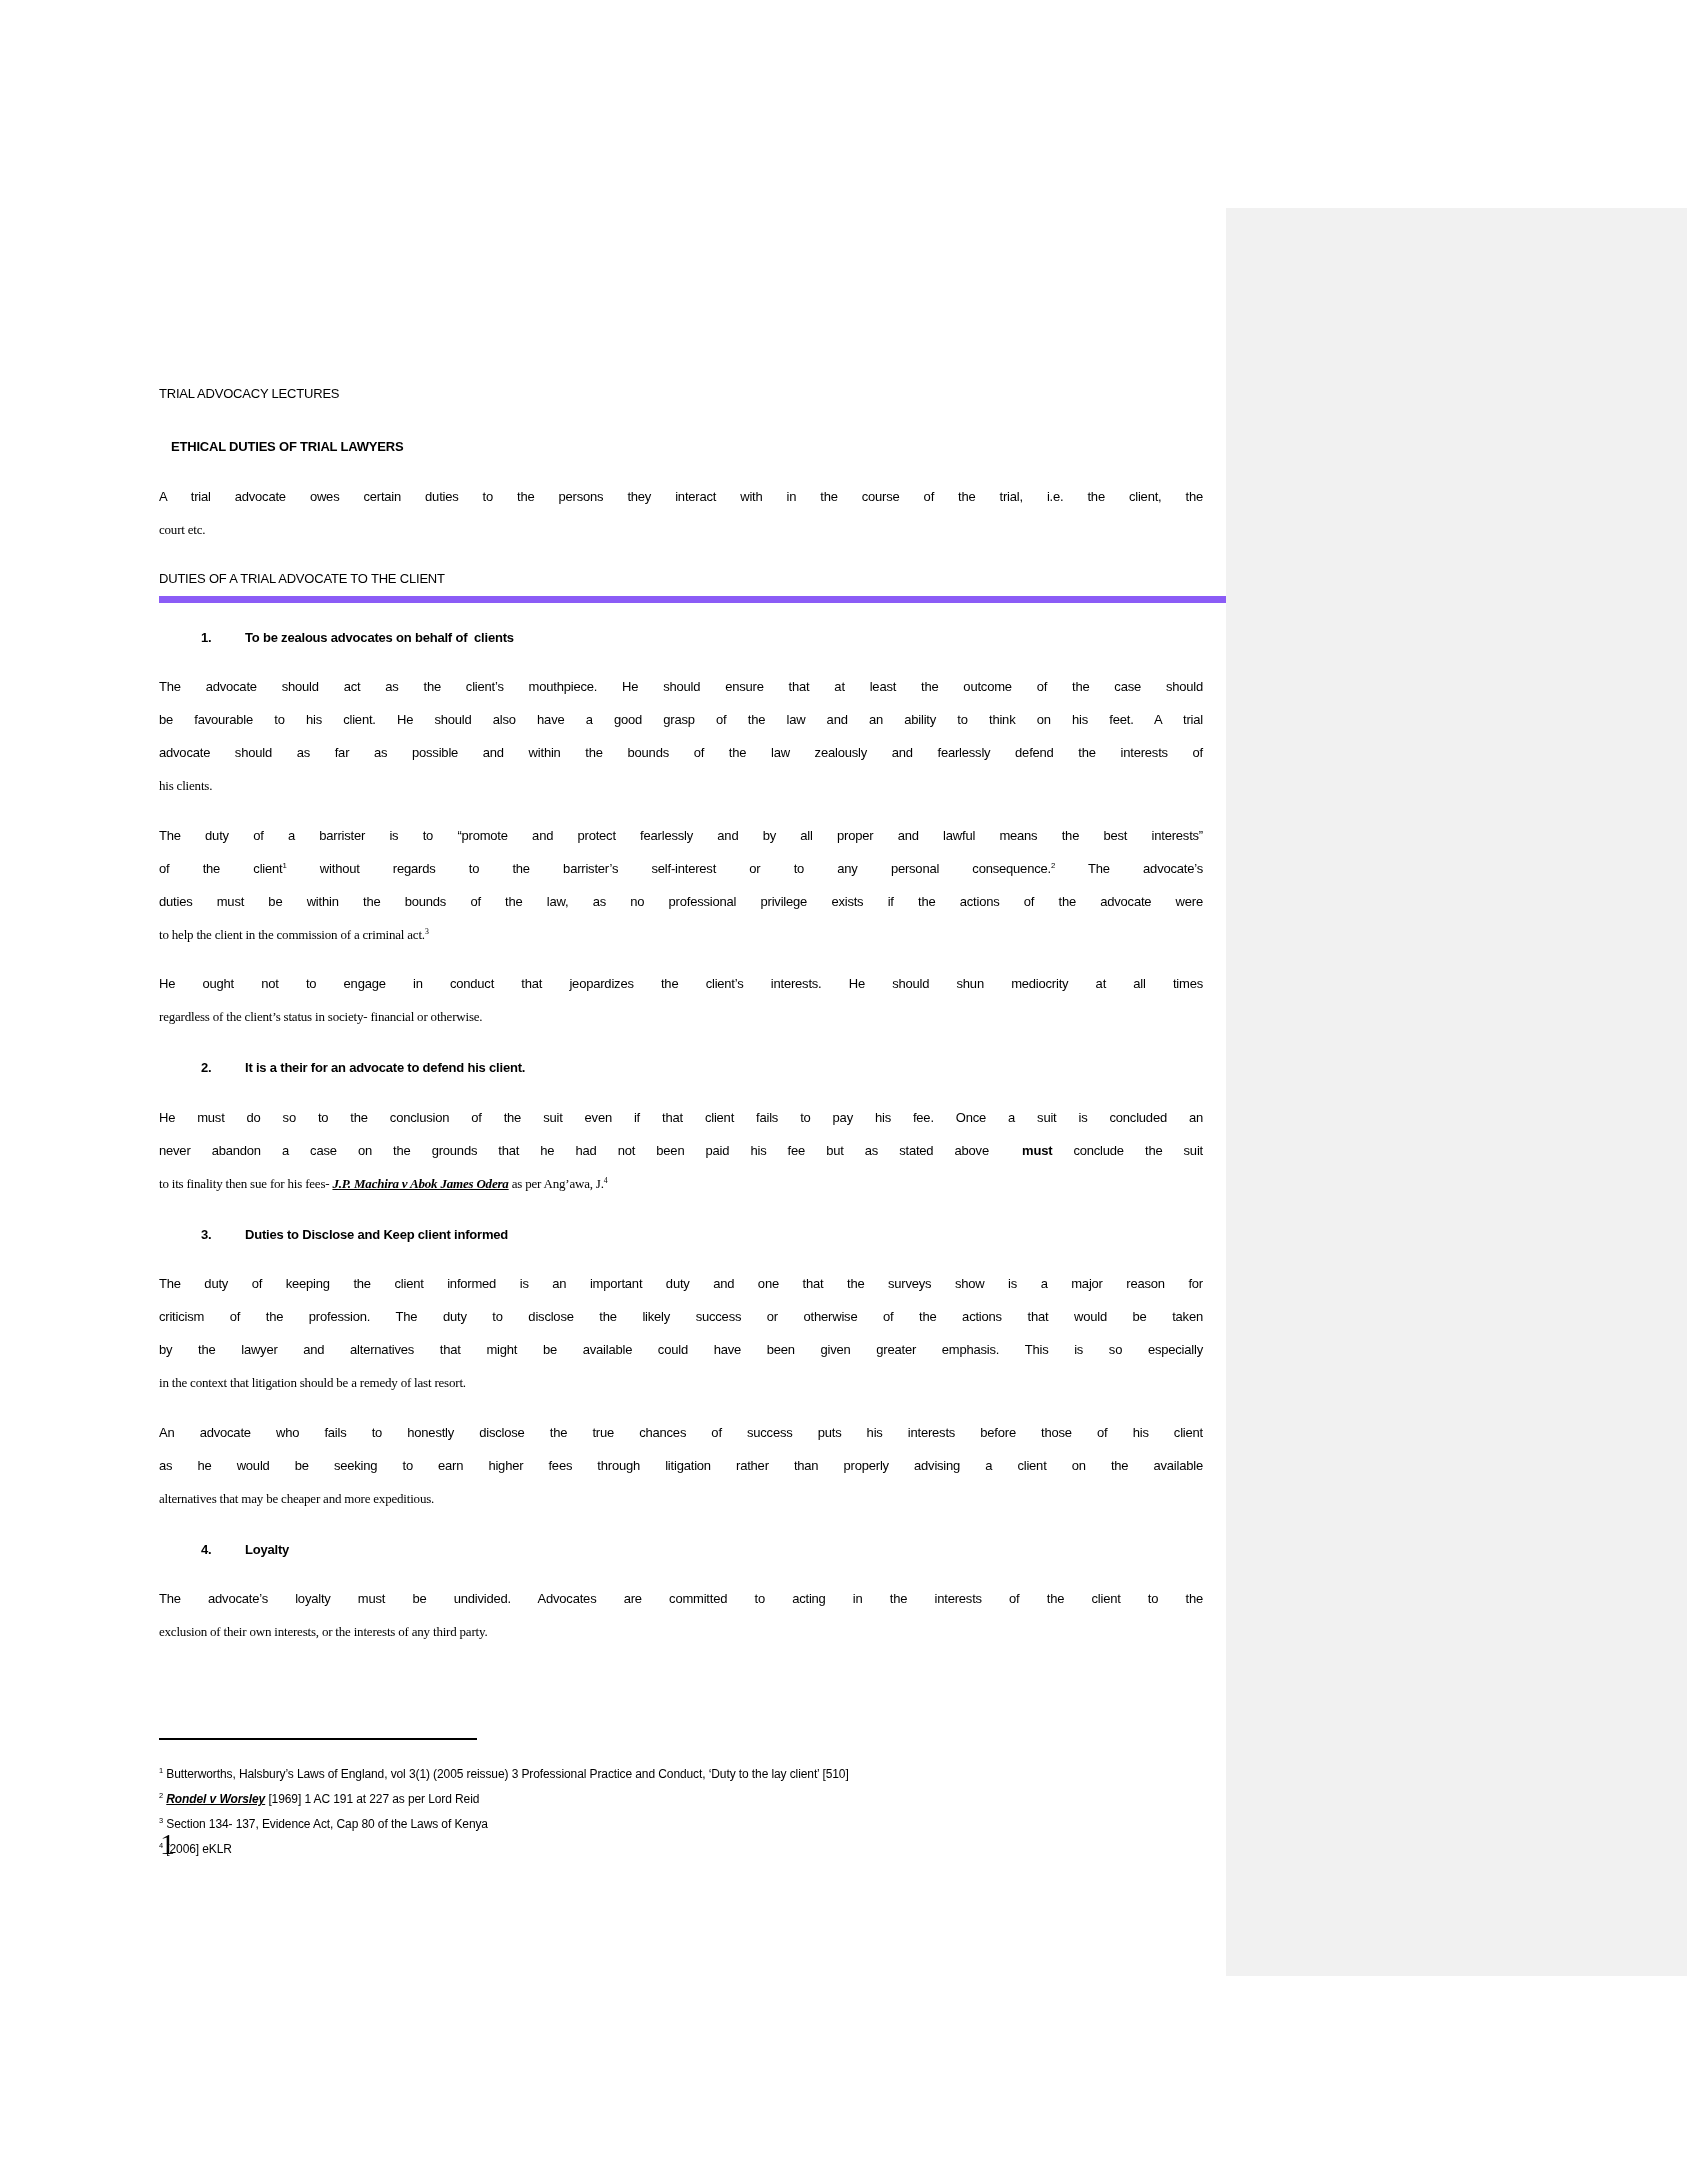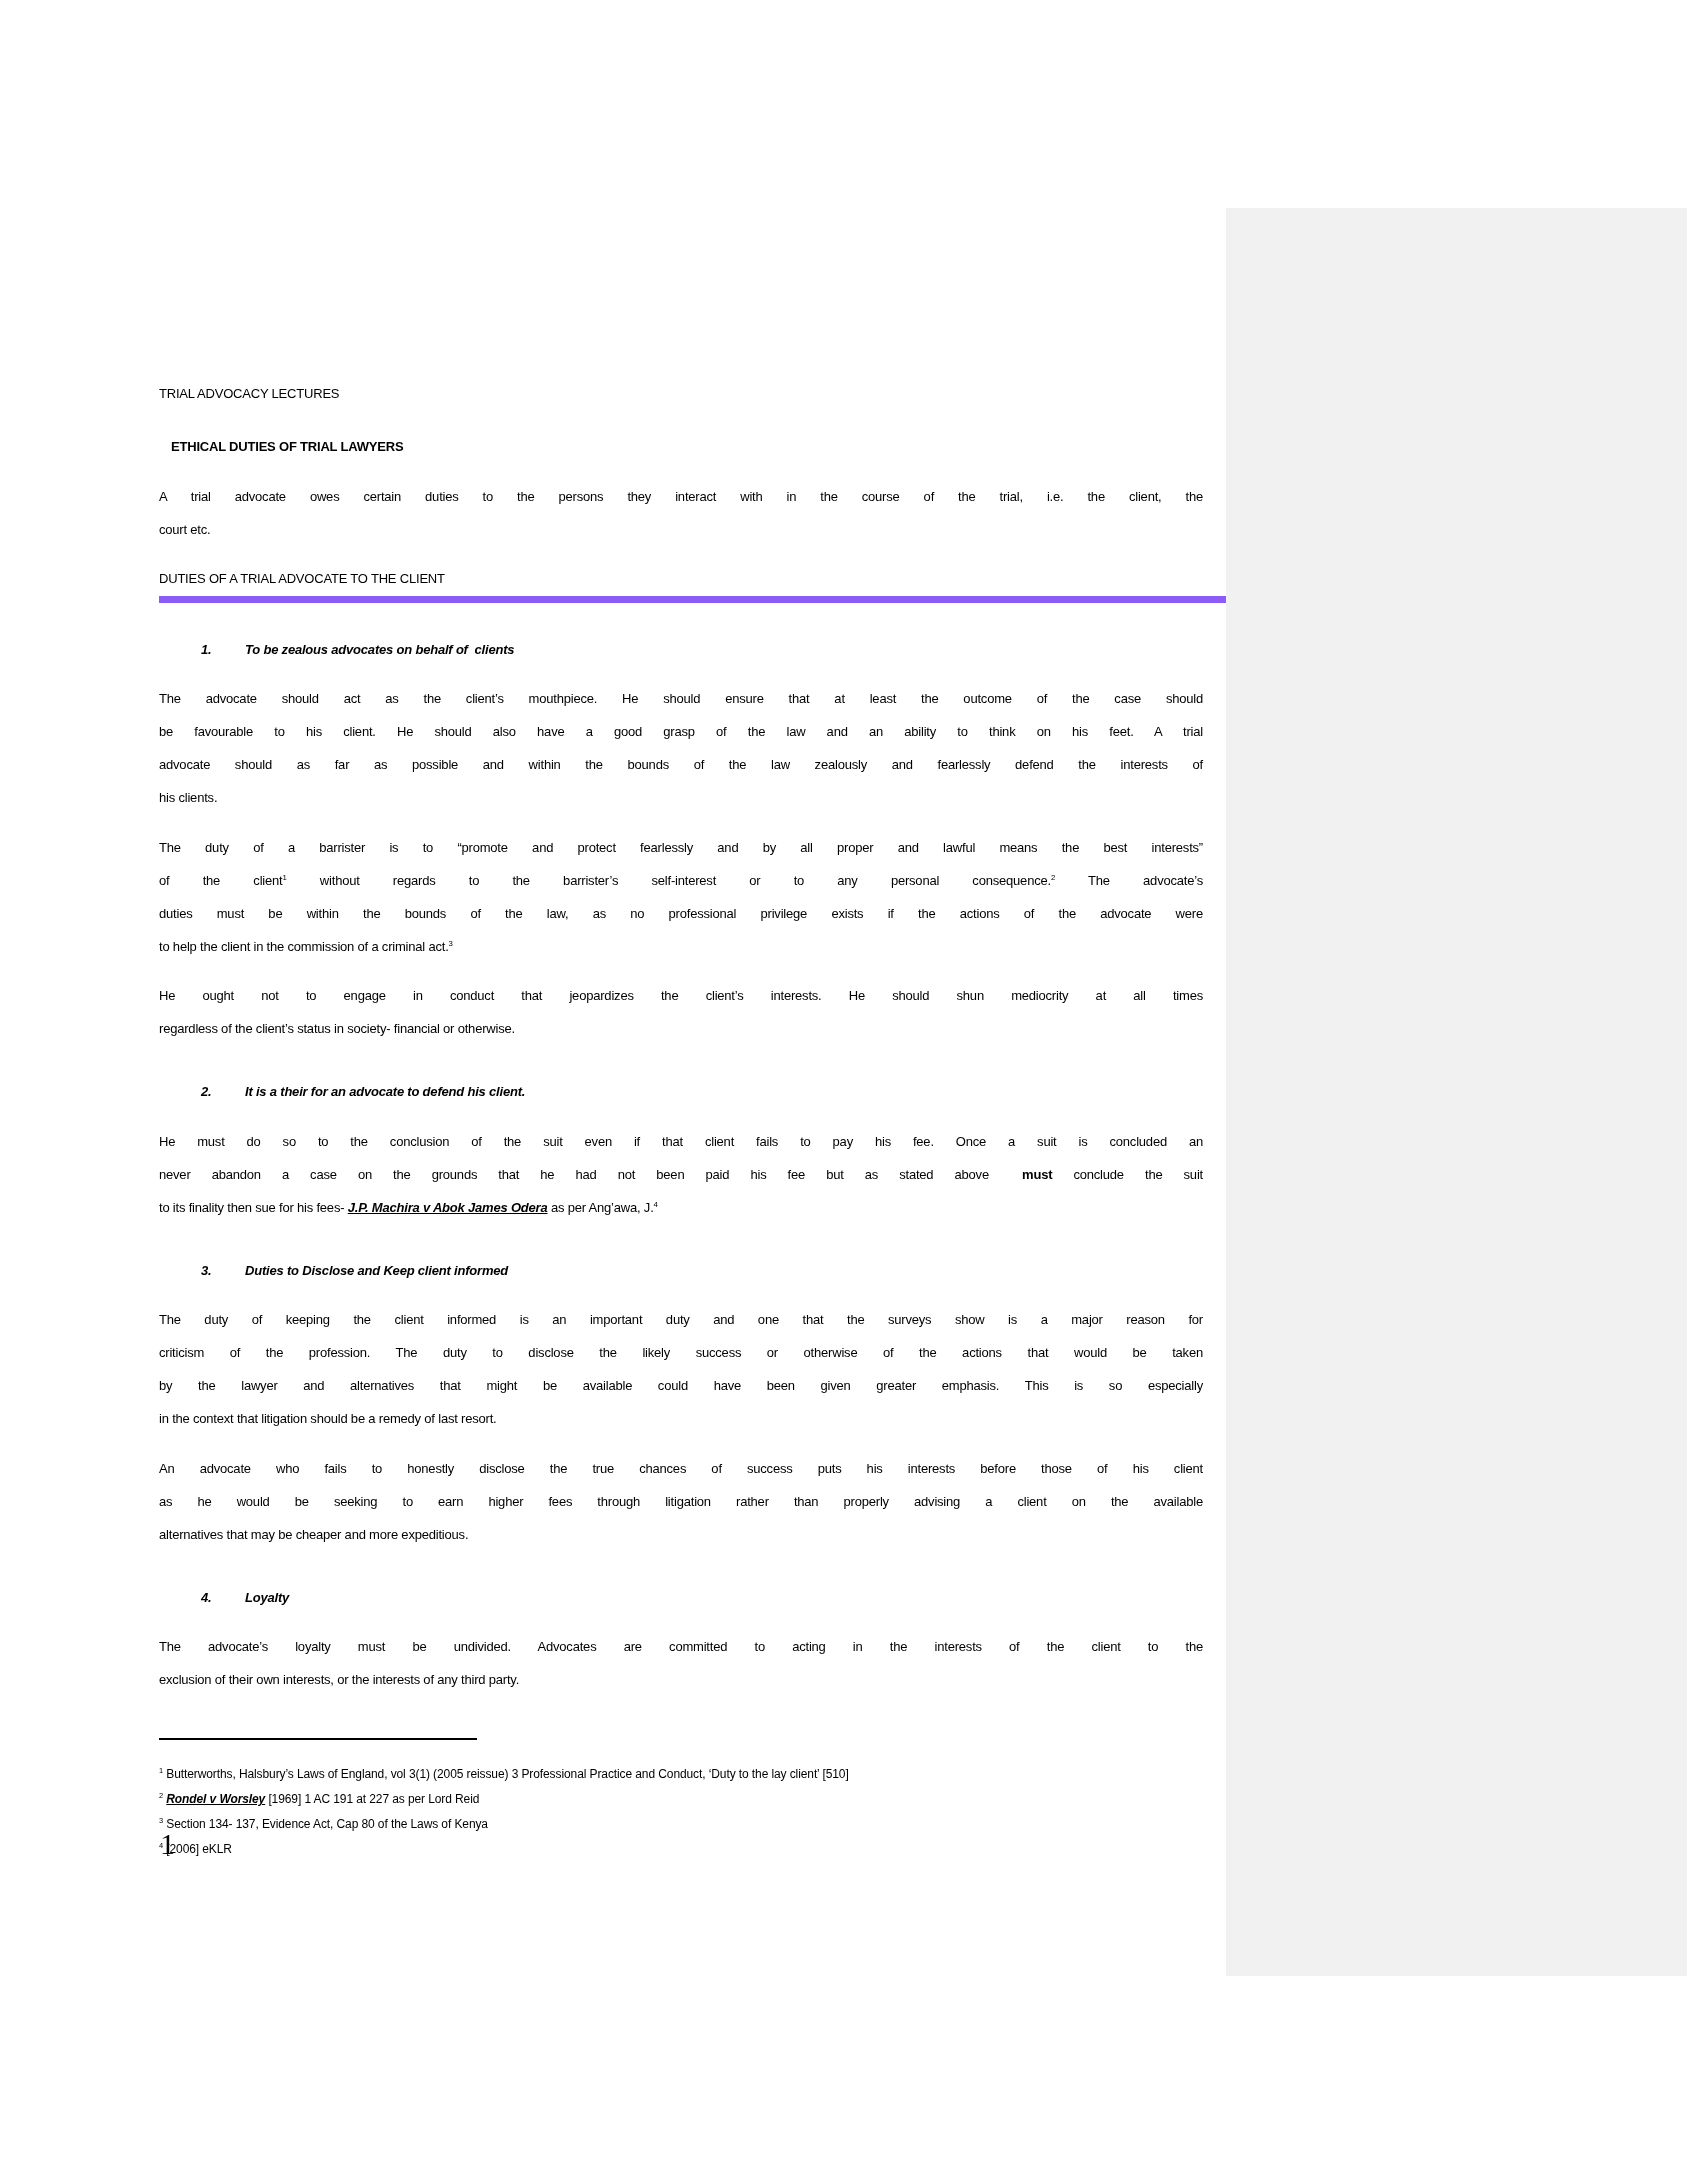--- a/index.html
+++ b/index.html
@@ -27,28 +27,28 @@
     width: 1044px;
     font-size: 13px;
     line-height: 33px;
     letter-spacing: -0.2px;
   }
   .block-line { }
   .block-line:not(:first-child) { margin-top: 20px; }
   .bold { font-weight: bold; margin-left: 12px; }
   .para { margin-top: 16.5px; }
   .jline { text-align: justify; text-align-last: justify; }
-  .jline.last { text-align-last: left; }
+  .jline.last { text-align-last: left; font-family: Liberation Serif, serif; }
   .heading-u {
     margin-top: 16.5px;
     width: 1067px;
     border-bottom: 7px solid #8b5cf6;
     padding-bottom: 0.7px;
   }
-  .item { margin-top: 30px; padding-left: 42px; font-style: italic; }
+  .item { margin-top: 18px; padding-left: 42px; }
   .item .num { display: inline-block; width: 44px; font-weight: bold; }
   .item .txt { font-weight: bold; }
   .sup { font-size: 0.6em; vertical-align: super; line-height: 0; }
   .case { font-weight: bold; font-style: italic; text-decoration: underline; text-align: right; }
   .footnotes {
     position: absolute;
     left: 159px; top: 1738px;
     width: 1044px;
     font-size: 12px;
     line-height: 21px;

